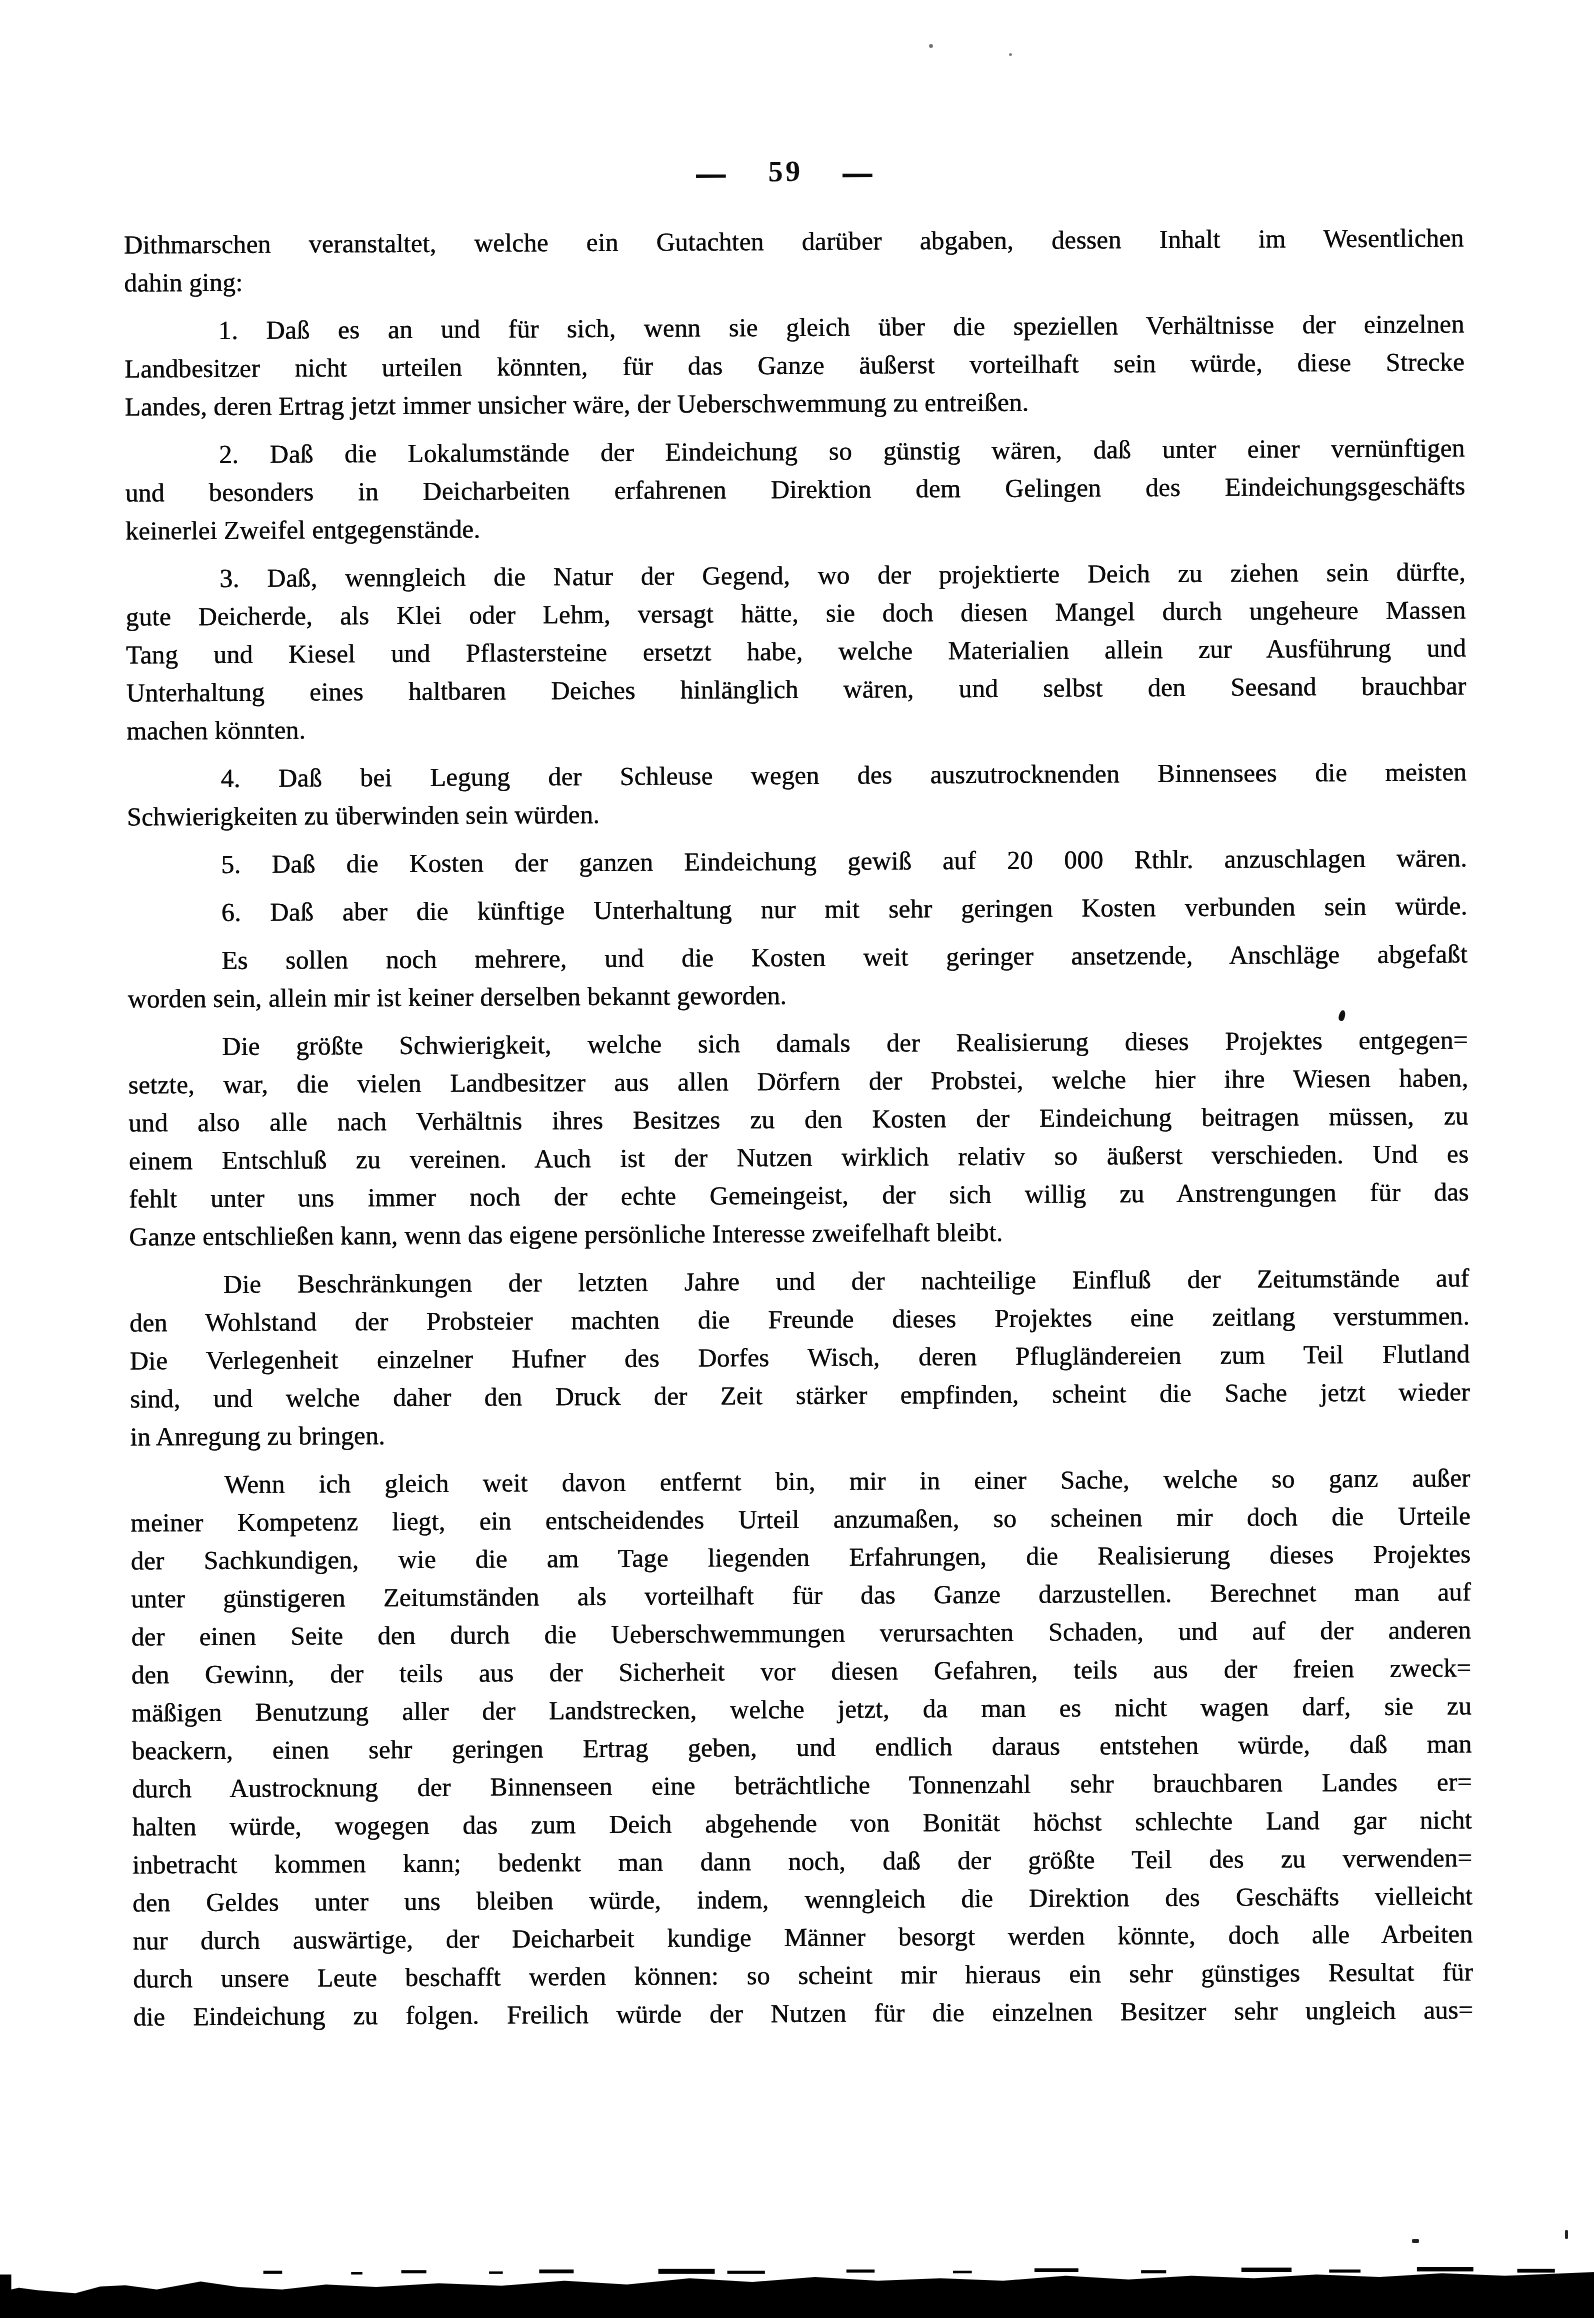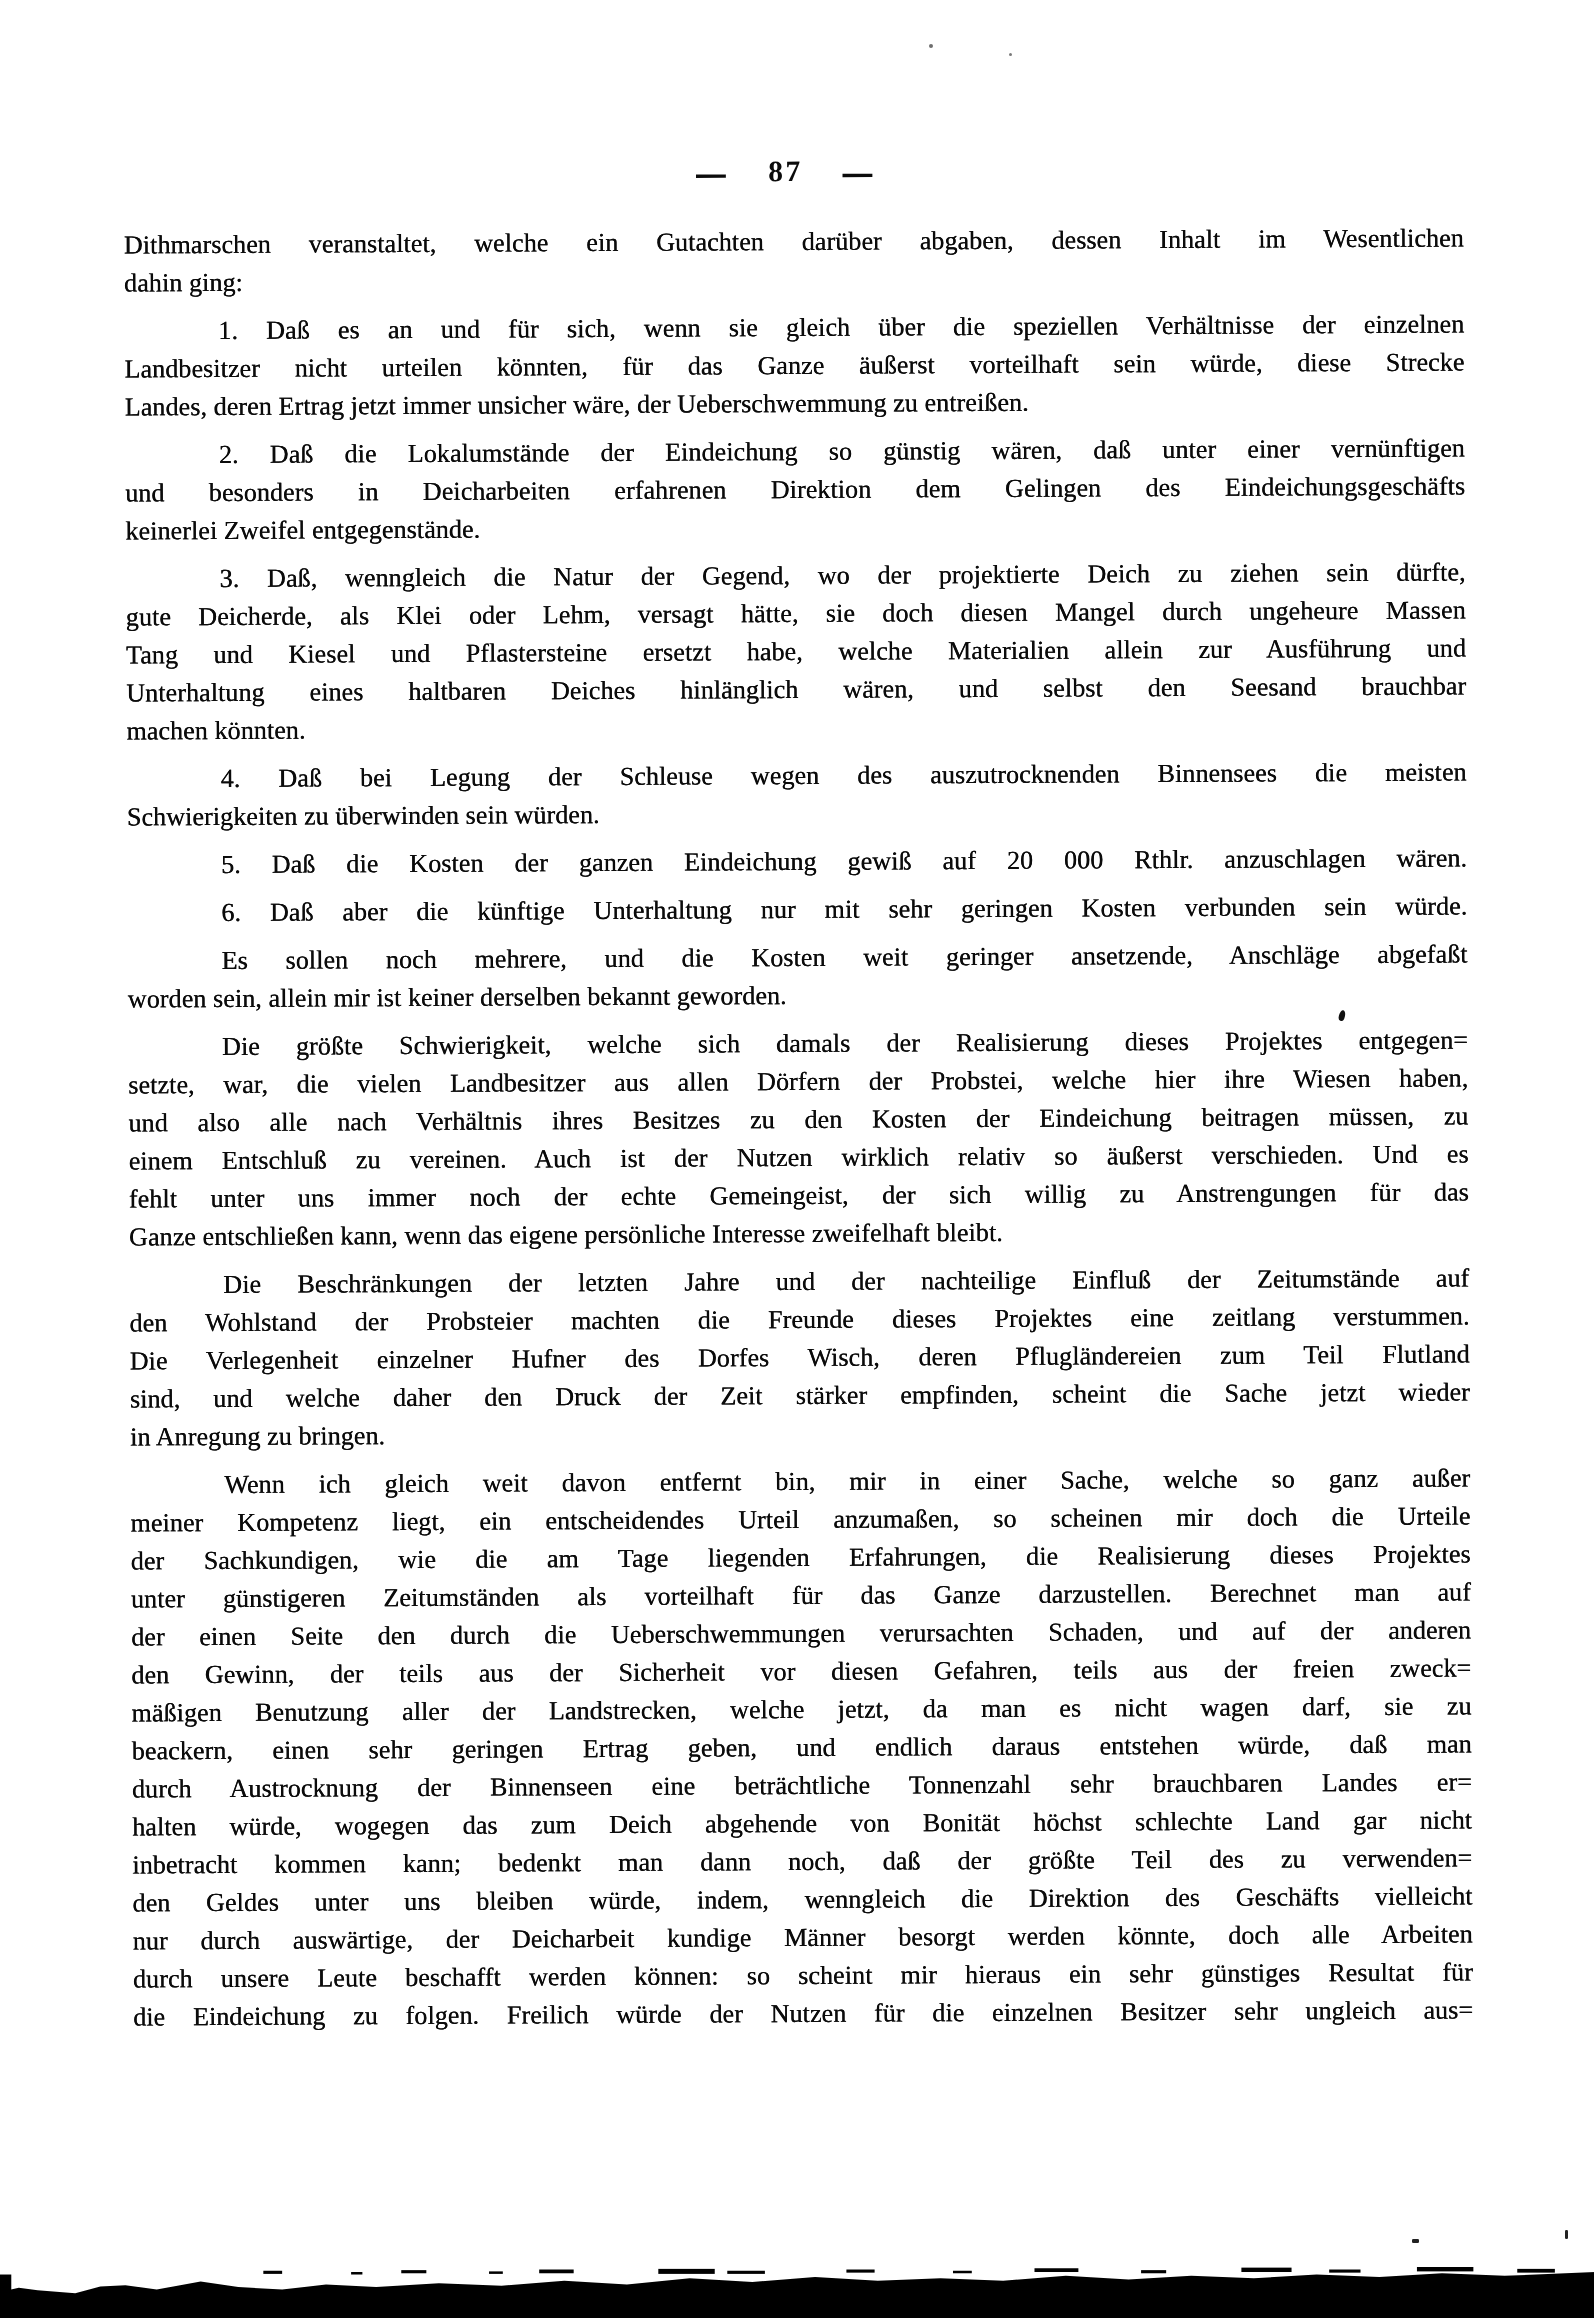--- a/index.html
+++ b/index.html
@@ -86,21 +86,21 @@
     height: 52px;
   }
 </style>
 </head>
 <body>
 
 <div class="sheet">
 
   <div class="page-number">
     <span class="dash">—</span>
-    <span class="num">87</span>
+    <span class="num">59</span>
     <span class="dash">—</span>
   </div>
 
   <div class="textblock">
       <div class="para">
         <div class="line">Dithmarschen veranstaltet, welche ein Gutachten darüber abgaben, dessen Inhalt im Wesentlichen</div>
         <div class="line endline">dahin ging:</div>
       </div>
       <div class="para indent">
         <div class="line">1. Daß es an und für sich, wenn sie gleich über die speziellen Verhältnisse der einzelnen</div>

